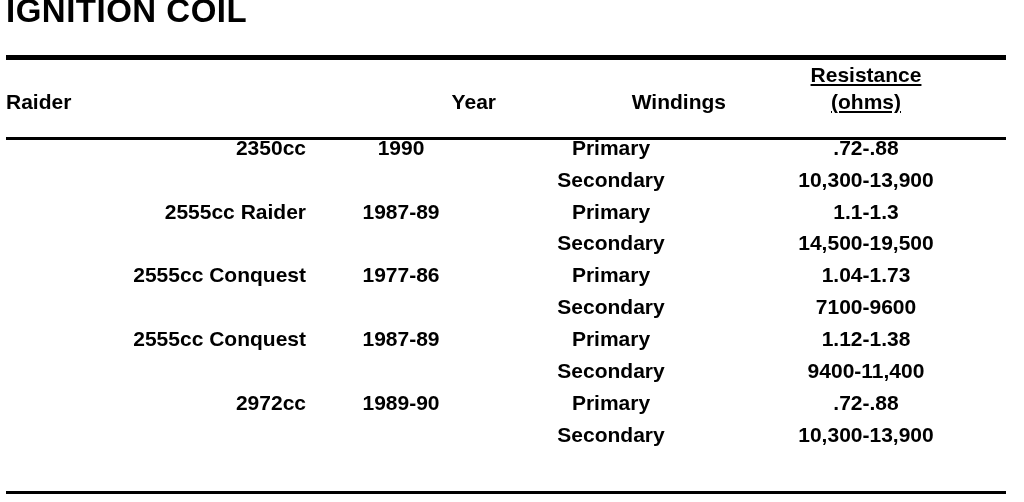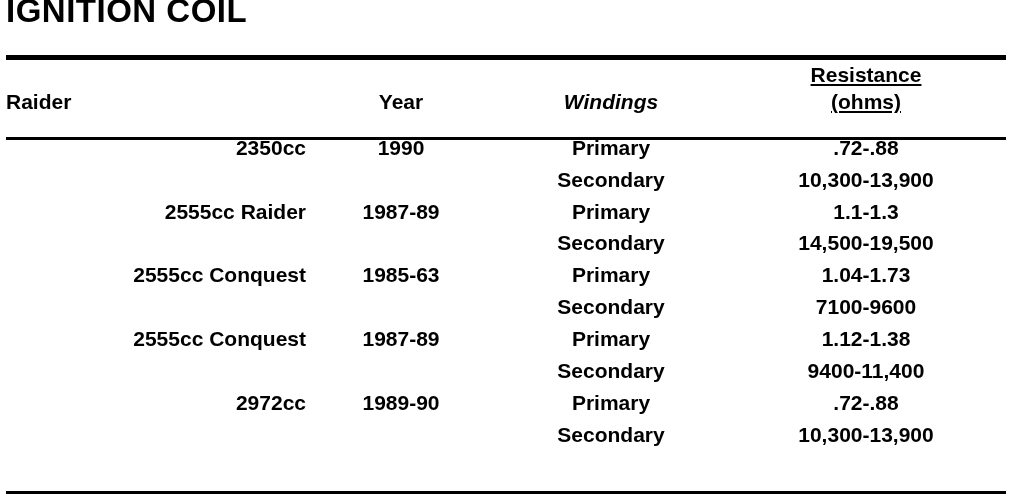--- a/index.html
+++ b/index.html
@@ -50,22 +50,22 @@
     font-weight: bold;
   }
   table.spec-table th {
     font-weight: bold;
     font-size: 21px;
     padding: 0;
     vertical-align: bottom;
     line-height: 1.28;
   }
   .th-engine { text-align: left; width: 300px; padding-left: 2px; }
-  .th-year { text-align: center; width: 190px; }
-  .th-windings { text-align: center; width: 230px; font-style: italic; }
+  .th-year { text-align: right; width: 190px; }
+  .th-windings { text-align: right; width: 230px; }
   .th-res { text-align: center; width: 280px; text-decoration: underline; }
   .res-line2 { display: block; }
 
   table.spec-table td {
     padding: 0;
     line-height: 1.52;
     font-size: 21px;
     font-weight: bold;
     vertical-align: top;
   }
@@ -121,21 +121,21 @@
         <td class="td-windings">Primary</td>
         <td class="td-res">1.1-1.3</td>
       </tr>
       <tr>
         <td class="td-windings">Secondary</td>
         <td class="td-res">14,500-19,500</td>
       </tr>
 
       <tr class="row-pad">
         <td class="td-engine" rowspan="2">2555cc Conquest</td>
-        <td class="td-year" rowspan="2">1985-63</td>
+        <td class="td-year" rowspan="2">1977-86</td>
         <td class="td-windings">Primary</td>
         <td class="td-res">1.04-1.73</td>
       </tr>
       <tr>
         <td class="td-windings">Secondary</td>
         <td class="td-res">7100-9600</td>
       </tr>
 
       <tr class="row-pad">
         <td class="td-engine" rowspan="2">2555cc Conquest</td>

